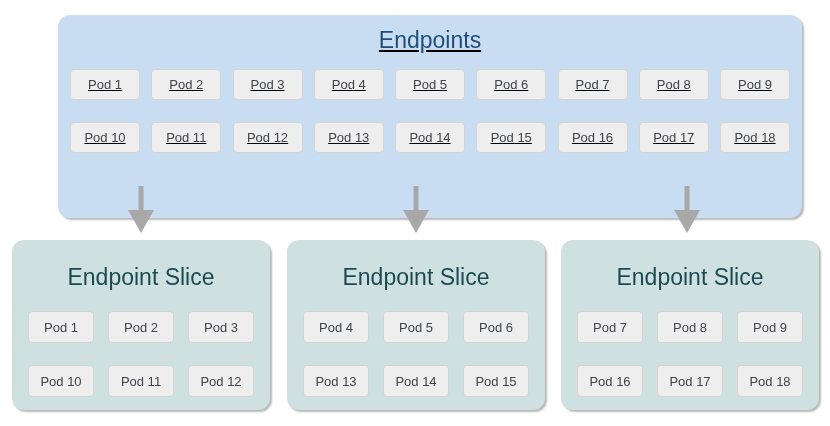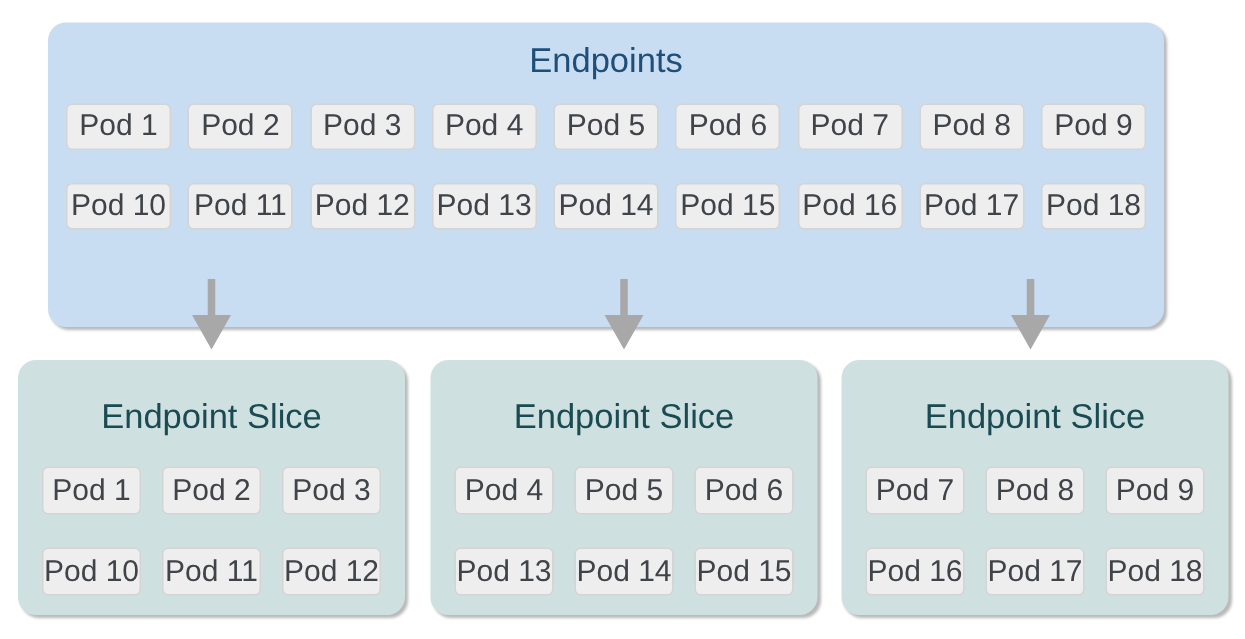--- a/index.html
+++ b/index.html
@@ -24,23 +24,24 @@
     height: 426px;
     background: var(--page-bg);
     overflow: hidden;
   }
   .big-box {
     position: absolute;
     border-radius: 12px;
     box-shadow: 2px 2px 2px rgba(0,0,0,0.28);
   }
   .endpoints-box {
-    left: 32px; top: 15px;
+    left: 58px; top: 15px;
     width: 744px; height: 203px;
     background: var(--endpoints-bg);
+    text-decoration: underline;
   }
   .endpoints-box h2 {
     margin-top: 11px;
     text-align: center;
     font-size: 23px;
     font-weight: 500;
     color: var(--endpoints-title);
     line-height: 28px;
   }
   .pod-grid {
@@ -54,21 +55,21 @@
     grid-template-columns: repeat(9, 70px);
   }
   .pod {
     height: 31px;
     background: var(--pod-bg);
     border: 1px solid var(--pod-border);
     border-radius: 4px;
     display: flex;
     align-items: center;
     justify-content: center;
-    font-size: 20px;
+    font-size: 13px;
     color: var(--pod-text);
     white-space: nowrap;
   }
   .arrow {
     position: absolute;
     top: 186px;
     width: 28px;
     height: 47px;
   }
   .arrow-1 { left: 127px; }

